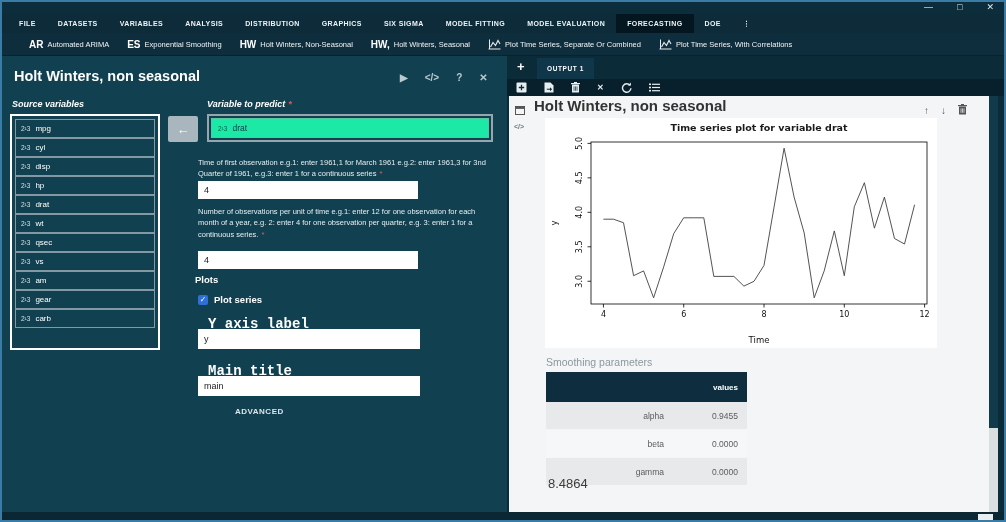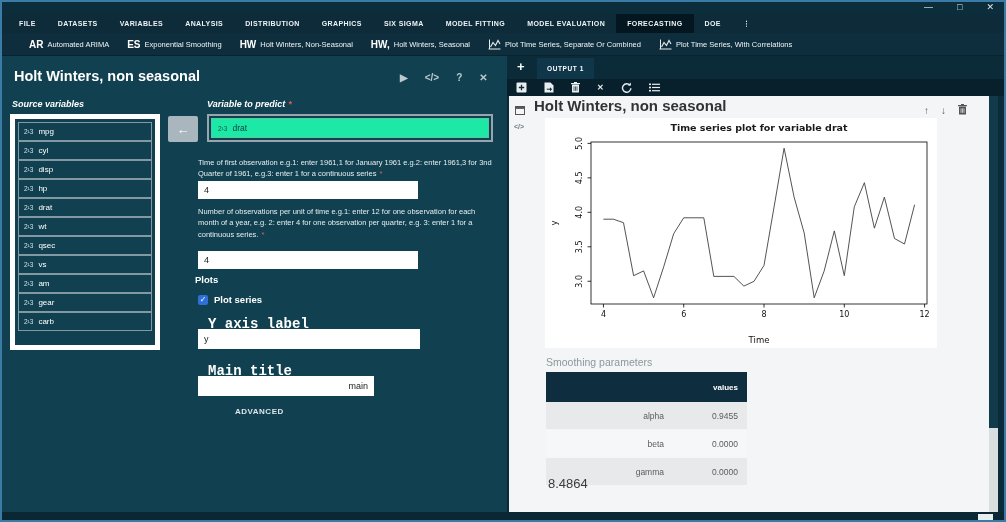--- a/index.html
+++ b/index.html
@@ -36,21 +36,21 @@
   
   .dlg-title { position: absolute; top: 12px; left: 12px; font-size: 14.5px; font-weight: 600; color: #ffffff; }
   .dlg-actions { position: absolute; top: 16px; left: 398px; display: flex; gap: 17px; align-items: center;
                  color: #bcc9cf; }
   .dlg-actions .ico { font-size: 10px; font-weight: 700; }
 
   .field-label { position: absolute; font-size: 9px; font-weight: 700; color: #ffffff; font-style: italic; }
   .req { color: #e05b52; margin-left: 3px; }
 
   .var-list { position: absolute; top: 58px; left: 8px; width: 150px; height: 236px;
-              border: 5px solid #ffffff; padding: 3px; }
+              border: 2px solid #ffffff; padding: 3px; }
   .var-item { height: 19px; border: 1px solid #8299a3; display: flex; align-items: center;
               gap: 5px; padding: 0 5px; color: #ffffff; font-size: 8px; }
   .num-icon { font-size: 6.5px; color: #cfe0e6; flex: none; }
 
   .move-btn { position: absolute; top: 60px; left: 166px; width: 30px; height: 26px; background: #a9b6bd;
               border-radius: 2px; display: flex; align-items: center; justify-content: center;
               color: #ffffff; font-size: 13px; font-weight: 700; }
 
   .predict-box { position: absolute; top: 58px; left: 205px; width: 286px; height: 28px;
                  border: 2px solid #97a6ae; padding: 2px; }
@@ -276,21 +276,21 @@
       </div>
 
       <div class="predict-box">
         <div class="predict-field">
           <span class="num-icon">2¹3</span>
           <span>drat</span>
         </div>
       </div>
 
       <div class="help-text" style="top:101px;">
-        <span>Time of first observation e.g.1: enter 1961,1 for January 1961 e.g.2: enter 1961,3 for 3nd Quarter of 1961, e.g.3: enter 1 for a continuous series</span><span class="req">*</span>
+        <span>Time of first observation e.g.1: enter 1961,1 for March 1961 e.g.2: enter 1961,3 for 3nd Quarter of 1961, e.g.3: enter 1 for a continuous series</span><span class="req">*</span>
       </div>
       <input class="txt-input" style="top: 125px;" value="4">
 
       <div class="help-text" style="top:150px;">
         <span>Number of observations per unit of time e.g.1: enter 12 for one observation for each month of a year, e.g. 2: enter 4 for one observation per quarter, e.g. 3: enter 1 for a continuous series.</span><span class="req">*</span>
       </div>
       <input class="txt-input" style="top: 195px;" value="4">
 
       <div class="plots-heading">Plots</div>
 
@@ -298,21 +298,21 @@
         <span class="checkbox checked">
           <span>✓</span>
         </span>
         <span class="cb-label">Plot series</span>
       </div>
 
       <div class="sub-label" style="top:260px;">Y axis label</div>
       <input class="txt-input" style="top: 273px; width: 222px; height: 20px;" value="y">
 
       <div class="sub-label" style="top:307px;">Main title</div>
-      <input class="txt-input" style="top: 320px; width: 176px; height: 20px; text-align: right;" value="main">
+      <input class="txt-input" style="top: 320px; width: 222px; height: 20px;" value="main">
 
       <div class="advanced">ADVANCED</div>
     </section>
 
     <section class="output">
 
       <div class="new-tab">+</div>
       <div class="out-tab">OUTPUT 1</div>
 
       <div class="out-toolbar">

